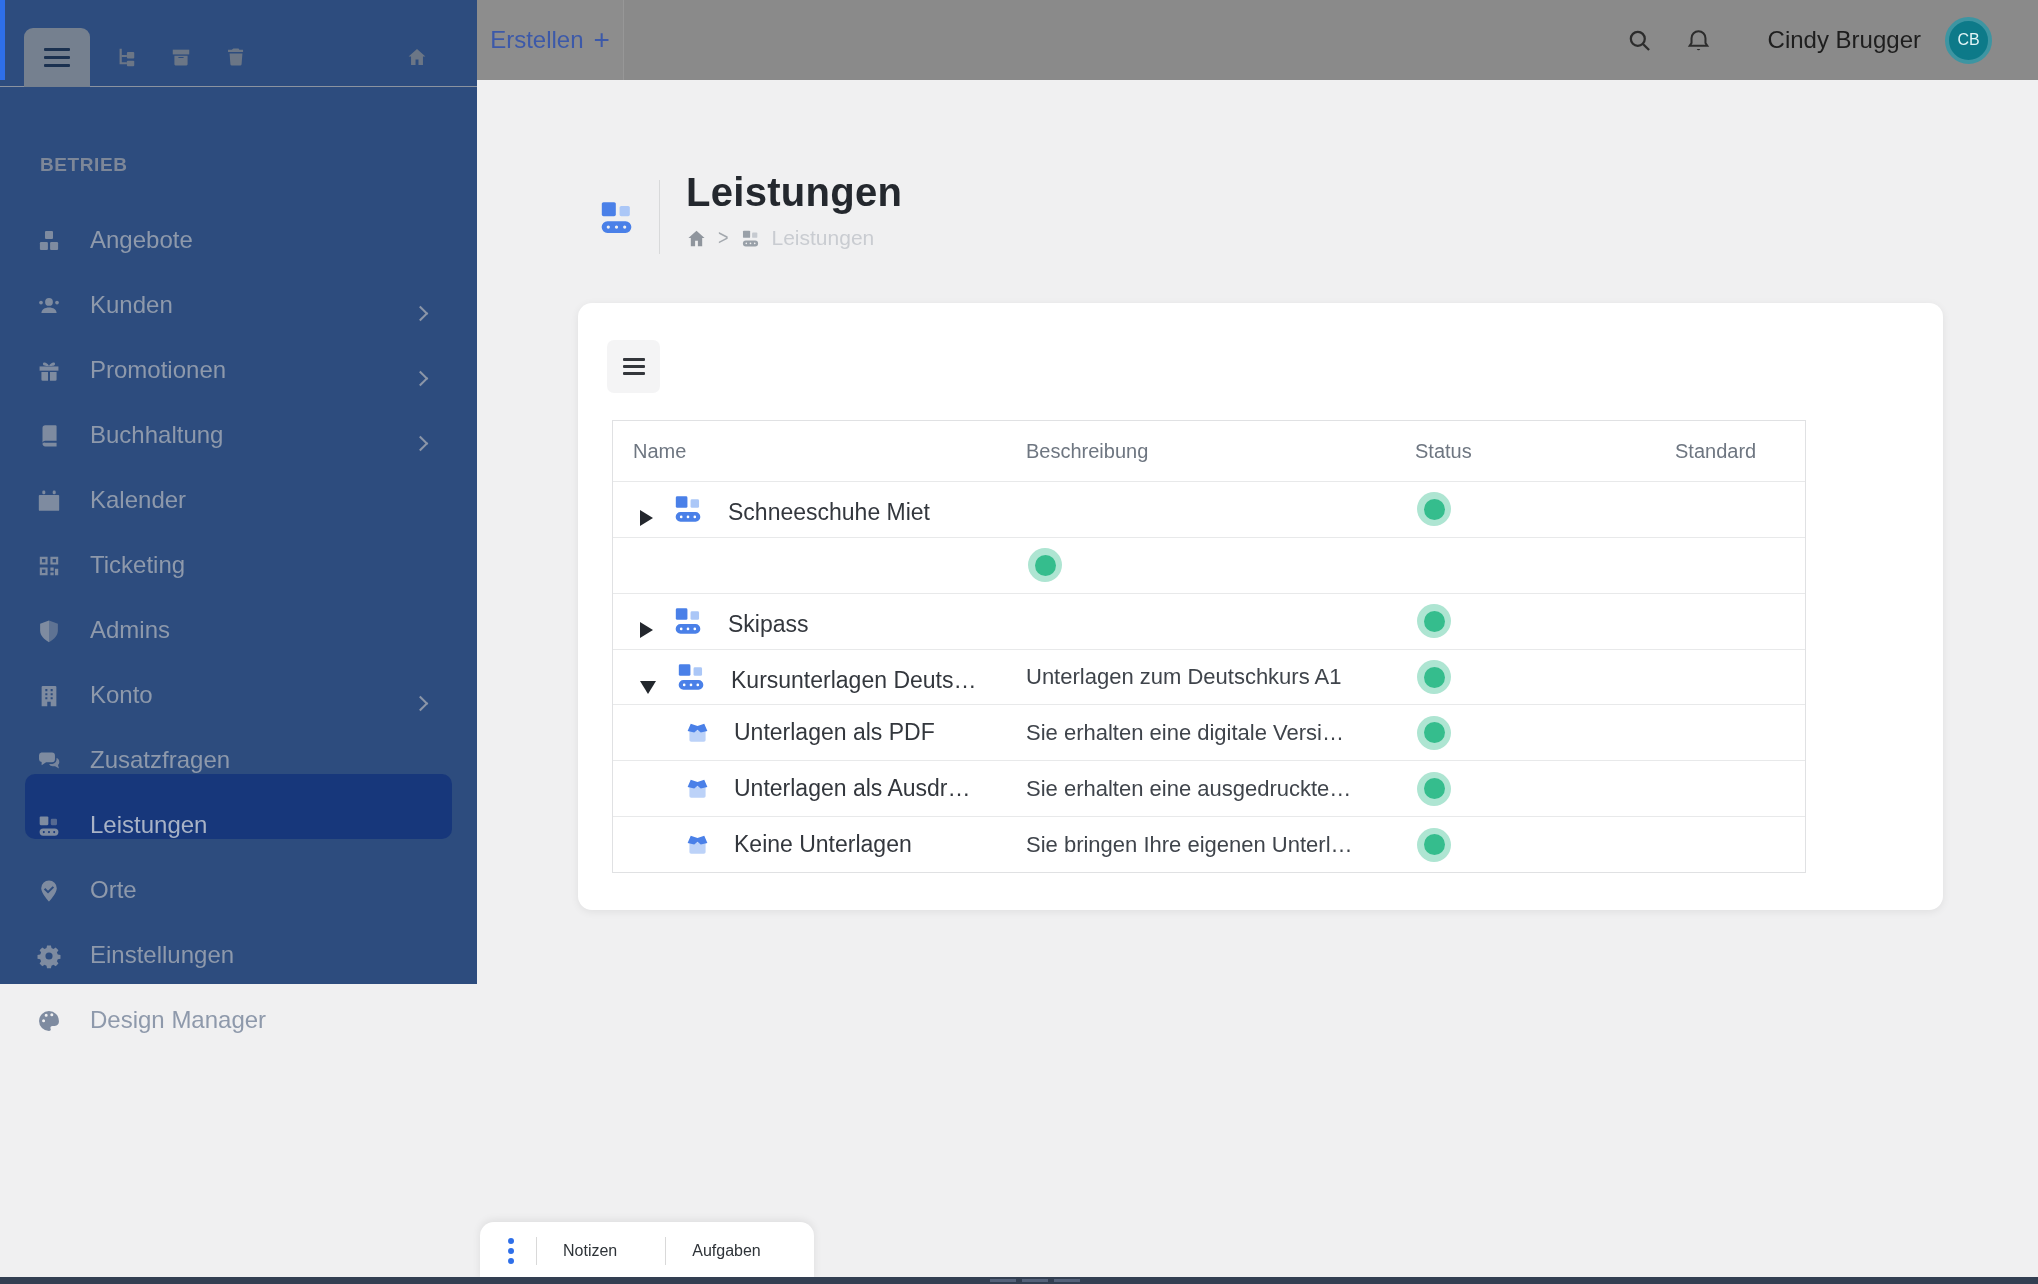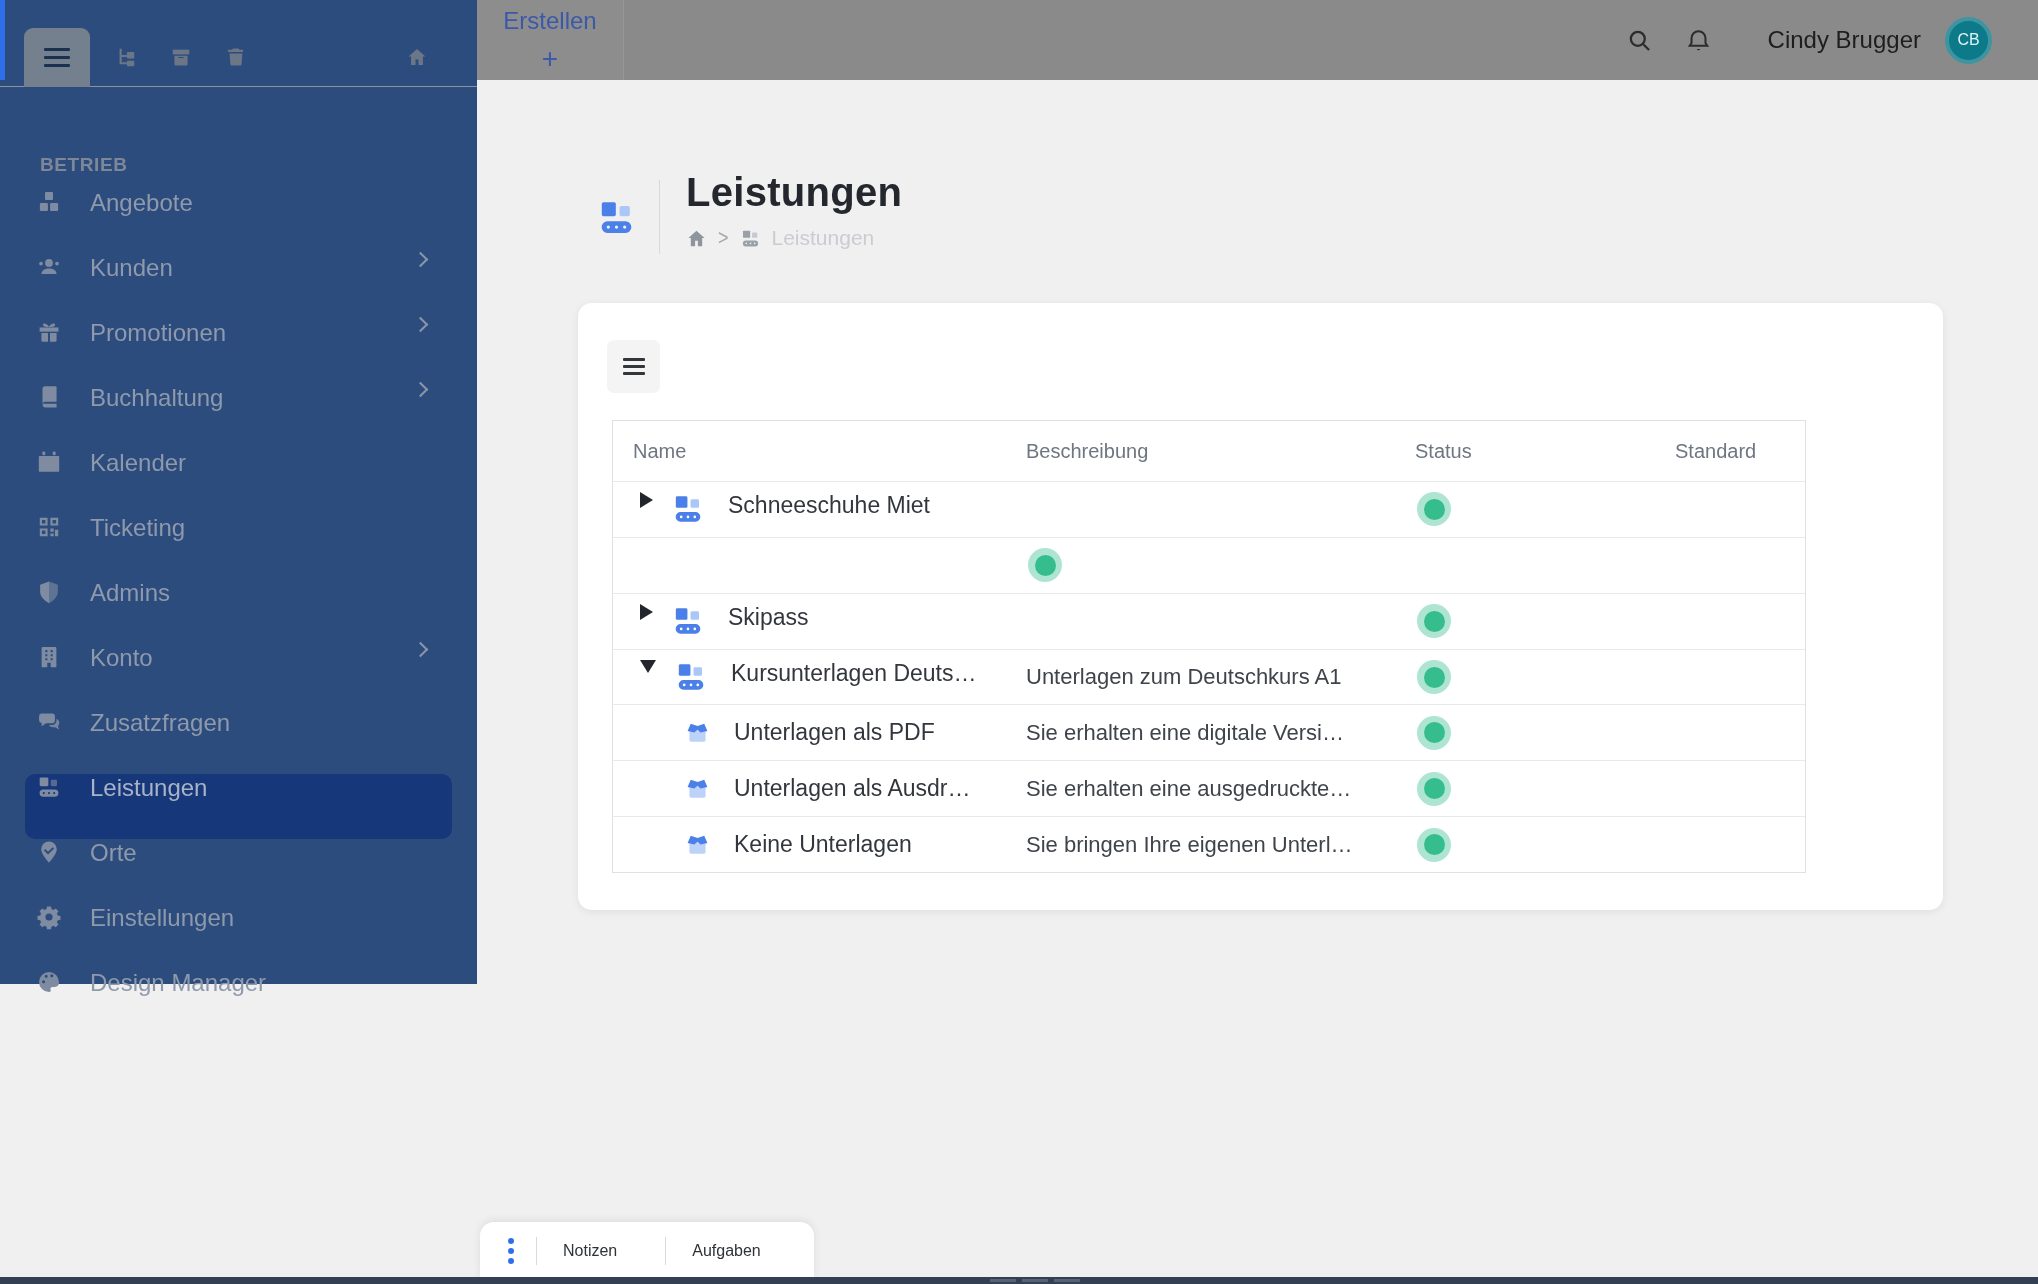--- a/index.html
+++ b/index.html
@@ -14,31 +14,31 @@
   .header-tab { position:absolute; left:24px; top:28px; width:66px; height:59px; background:#75808f; border-radius:9px 9px 0 0; display:flex; align-items:center; justify-content:center; cursor:pointer; }
   .header-tab .bars { width:26px; }
   .header-tab .bars i { display:block; height:3px; background:#1b3150; border-radius:1px; margin:5px 0; }
   .header-iconbtn { position:absolute; top:46px; width:22px; height:22px; color:#6b7686; cursor:pointer; }
   .header-iconbtn svg { width:100%; height:100%; fill:currentColor; }
   .hi-tree { left:115px; } .hi-archive { left:170px; } .hi-trash { left:225px; } .hi-home { left:406px; }
 
   .sidebar-nav { padding-top:54px; }
   .section-label { margin-left:40px; height:48px; display:flex; align-items:center; color:#7d8798; font-size:19px; font-weight:bold; letter-spacing:.6px; }
   .section-label.later { margin-top:45px; }
-  .nav-item { height:65px; margin:0 25px; padding-left:11px; border-radius:10px; display:flex; align-items:flex-start; cursor:pointer; }
+  .nav-item { height:65px; margin:0 25px; padding-left:11px; border-radius:10px; display:flex; align-items:flex-end; cursor:pointer; }
   .nav-item .icon { width:26px; height:26px; color:#7e8ba0; flex:0 0 26px; }
   .nav-item .icon svg { width:100%; height:100%; fill:currentColor; }
   .nav-label { margin-left:28px; color:#8e99ab; font-size:24px; white-space:nowrap; }
   .nav-item.active { background:var(--sidebar-active); }
   .nav-item.active .nav-label { color:#a9b3c6; }
   .chev { width:11px; height:11px; border-right:2.5px solid #8b96a8; border-top:2.5px solid #8b96a8; transform:rotate(45deg); margin-left:auto; margin-right:26px; }
 
   
   .topbar { position:absolute; left:477px; top:0; right:0; height:80px; background:#8a8a8a; z-index:2; }
-  .create-tab { position:absolute; left:0; top:0; width:146px; height:80px; display:flex; align-items:center; justify-content:center; gap:10px; color:#3c59a9; font-size:24px; cursor:pointer; background:rgba(255,255,255,.03);flex-direction:column; }
+  .create-tab { position:absolute; left:0; top:0; width:146px; height:80px; display:flex; align-items:center; justify-content:center; gap:10px; color:#3c59a9; font-size:24px; cursor:pointer; background:rgba(255,255,255,.03); }
   .create-plus { font-size:28px; line-height:1; font-weight:400; }
   .topbar-divider { position:absolute; left:146px; top:0; width:1px; height:80px; background:#979797; }
   .topbar-right { position:absolute; right:46px; top:0; height:80px; display:flex; align-items:center; }
   .tb-icon { width:27px; height:27px; color:#2c2c2c; cursor:pointer; }
   .tb-icon svg { width:100%; height:100%; }
   .tb-search { margin-right:32px; }
   .tb-bell { margin-right:56px; }
   .tb-name { color:#1e1e1e; font-size:24px; margin-right:24px; cursor:pointer; }
   .avatar { width:47px; height:47px; border-radius:50%; background:var(--avatar-teal); border:4px solid #3d95a2; color:#e2f4f6; font-size:16px; display:flex; align-items:center; justify-content:center; cursor:pointer; }
 
@@ -60,21 +60,21 @@
   
   .card { position:absolute; left:578px; top:303px; width:1365px; height:607px; background:#fff; border-radius:14px; box-shadow:0 2px 8px rgba(0,0,0,.07); }
   .card-burger { position:absolute; left:29px; top:37px; width:53px; height:53px; background:#f4f4f5; border-radius:7px; display:flex; align-items:center; justify-content:center; cursor:pointer; }
   .card-burger .bars { width:22px; }
   .card-burger .bars i { display:block; height:2.6px; background:#33363b; border-radius:1px; margin:4.4px 0; }
   .table { position:absolute; left:34px; top:117px; width:1194px; height:453px; border:1px solid #e0e1e3; display:flex; flex-direction:column; }
   .thead { height:60px; flex:0 0 60px; display:grid; grid-template-columns:413px 389px 260px 1fr; align-items:center; }
   .th { color:#6e7681; font-size:20px; }
   .th:first-child { padding-left:20px; }
   .trow { flex:1; border-top:1px solid #e8e9ea; display:grid; grid-template-columns:413px 389px 260px 1fr; align-items:center; cursor:pointer; background:#fff; }
-  .cell-name { display:flex; align-items:flex-start; overflow:hidden; }
+  .cell-name { display:flex; align-items:flex-end; overflow:hidden; }
   .caret { width:0; height:0; margin-left:27px; flex:0 0 auto; cursor:pointer; }
   .caret.collapsed { border-left:13px solid #23272d; border-top:8px solid transparent; border-bottom:8px solid transparent; }
   .caret.expanded { border-top:13px solid #23272d; border-left:8px solid transparent; border-right:8px solid transparent; }
   .row-icon { width:34px; height:34px; margin-left:18px; flex:0 0 auto; }
   .row-icon svg { width:100%; height:100%; }
   .row-icon.child { width:27px; height:27px; margin-left:71px; }
   .name-text { margin-left:23px; color:#33373d; font-size:23px; white-space:nowrap; }
   .desc-text { color:#3f444b; font-size:22px; white-space:nowrap; overflow:hidden; }
   .status-dot { width:34px; height:34px; margin-left:2px; border-radius:50%; background:var(--status-ring); display:flex; align-items:center; justify-content:center; }
   .status-dot i { width:21px; height:21px; border-radius:50%; background:var(--status-green); }

